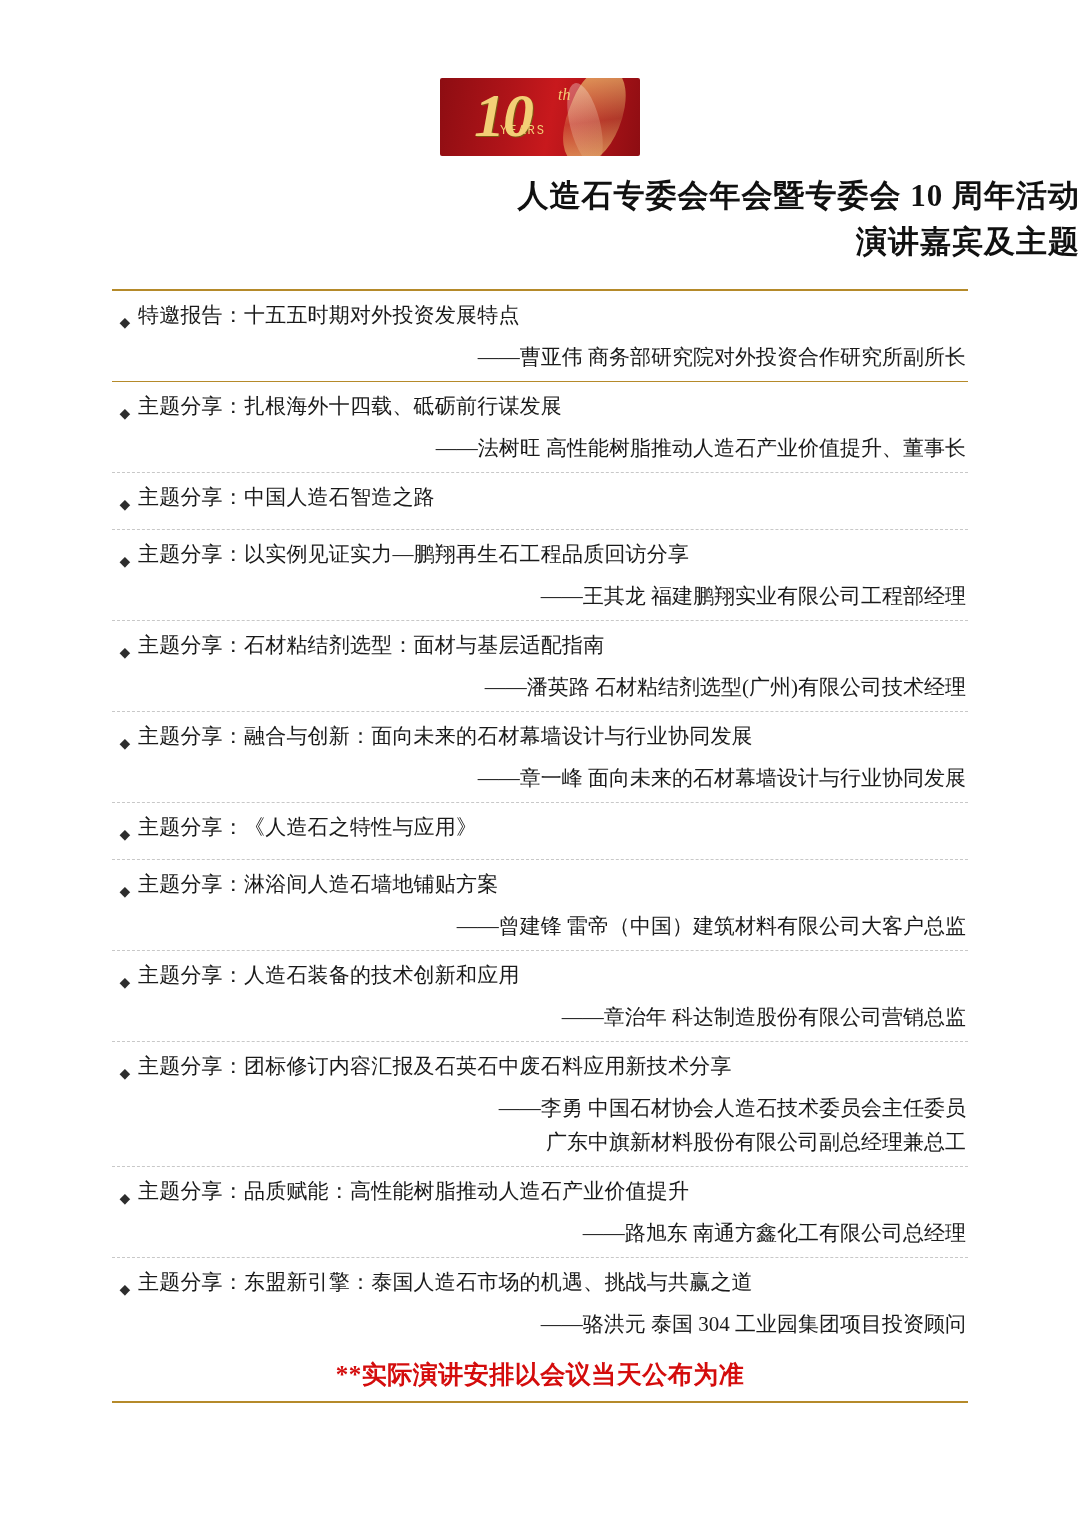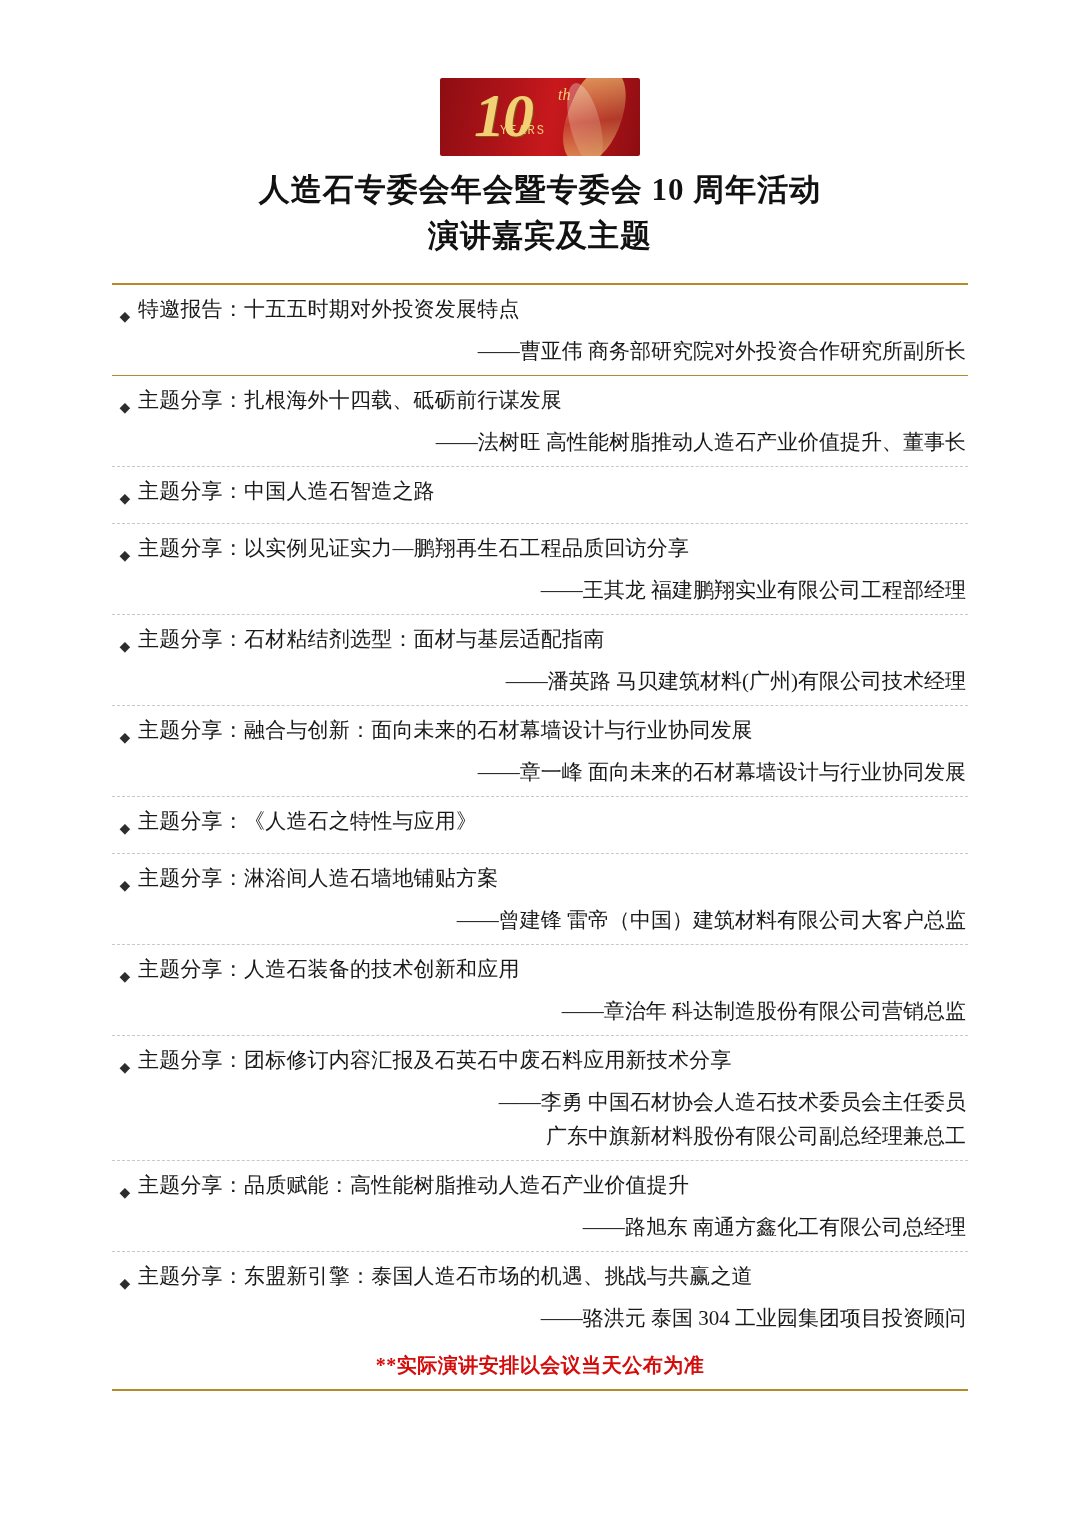--- a/index.html
+++ b/index.html
@@ -87,22 +87,22 @@
     width: 30px;
     height: 84px;
     background: linear-gradient(160deg, rgba(255,255,255,.55), rgba(243,207,118,.2));
     transform: rotate(-14deg);
     border-radius: 50%;
     opacity: .6;
   }
 
   
   .title-block {
-    text-align: center;
-    margin-top: 11px;
+    text-align: right;
+    margin-top: 17px;
   }
   .title-line {
     font-size: 31px;
     font-weight: bold;
     letter-spacing: 1px;
     line-height: 46px;
     color: #111;
     font-family: "Liberation Serif", "DejaVu Serif", serif;
   }
 
@@ -152,21 +152,21 @@
     font-size: 21px;
     line-height: 34px;
     white-space: nowrap;
     padding-right: 2px;
   }
 
   .footnote {
     text-align: center;
     color: #d40c0c;
     font-weight: bold;
-    font-size: 20px;
+    font-size: 25px;
     margin-top: 10px;
     letter-spacing: 0.5px;
   }
   .bottom-rule {
     margin: 10px 112px 0 112px;
     border-top: 2px solid #b58a2a;
   }
 </style>
 </head>
 <body>
@@ -224,21 +224,21 @@
       </div>
       <div class="speaker">——王其龙  福建鹏翔实业有限公司工程部经理</div>
     </div>
 
     <div class="row">
       <div class="row-main">
         <span class="bullet">◆</span>
         <span class="topic">主题分享：</span>
           <span class="topic">石材粘结剂选型：面材与基层适配指南</span>
       </div>
-      <div class="speaker">——潘英路  马贝建筑材料(广州)有限公司技术经理</div>
+      <div class="speaker">——潘英路  石材粘结剂选型(广州)有限公司技术经理</div>
     </div>
 
     <div class="row">
       <div class="row-main">
         <span class="bullet">◆</span>
         <span class="topic">主题分享：</span>
           <span class="topic">融合与创新：面向未来的石材幕墙设计与行业协同发展</span>
       </div>
       <div class="speaker">——章一峰  面向未来的石材幕墙设计与行业协同发展</div>
     </div>

